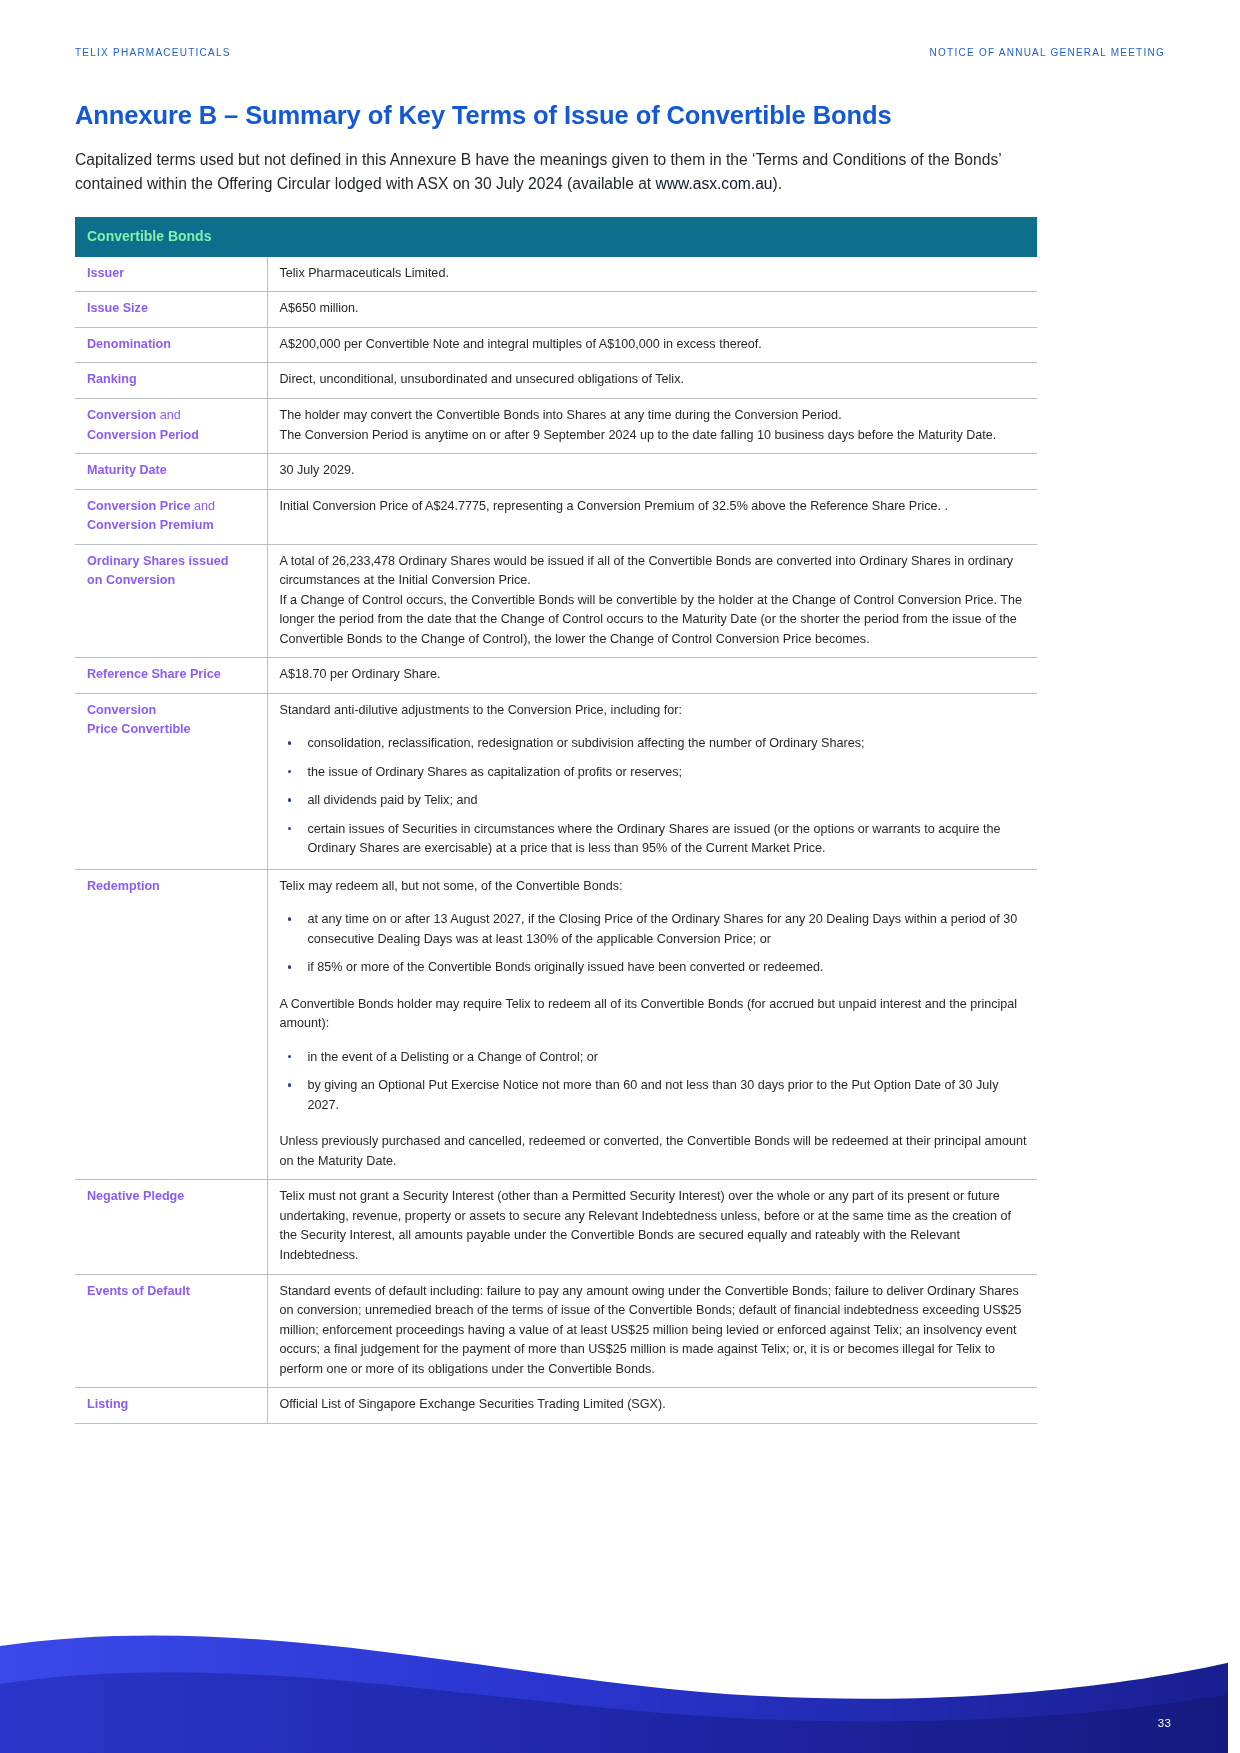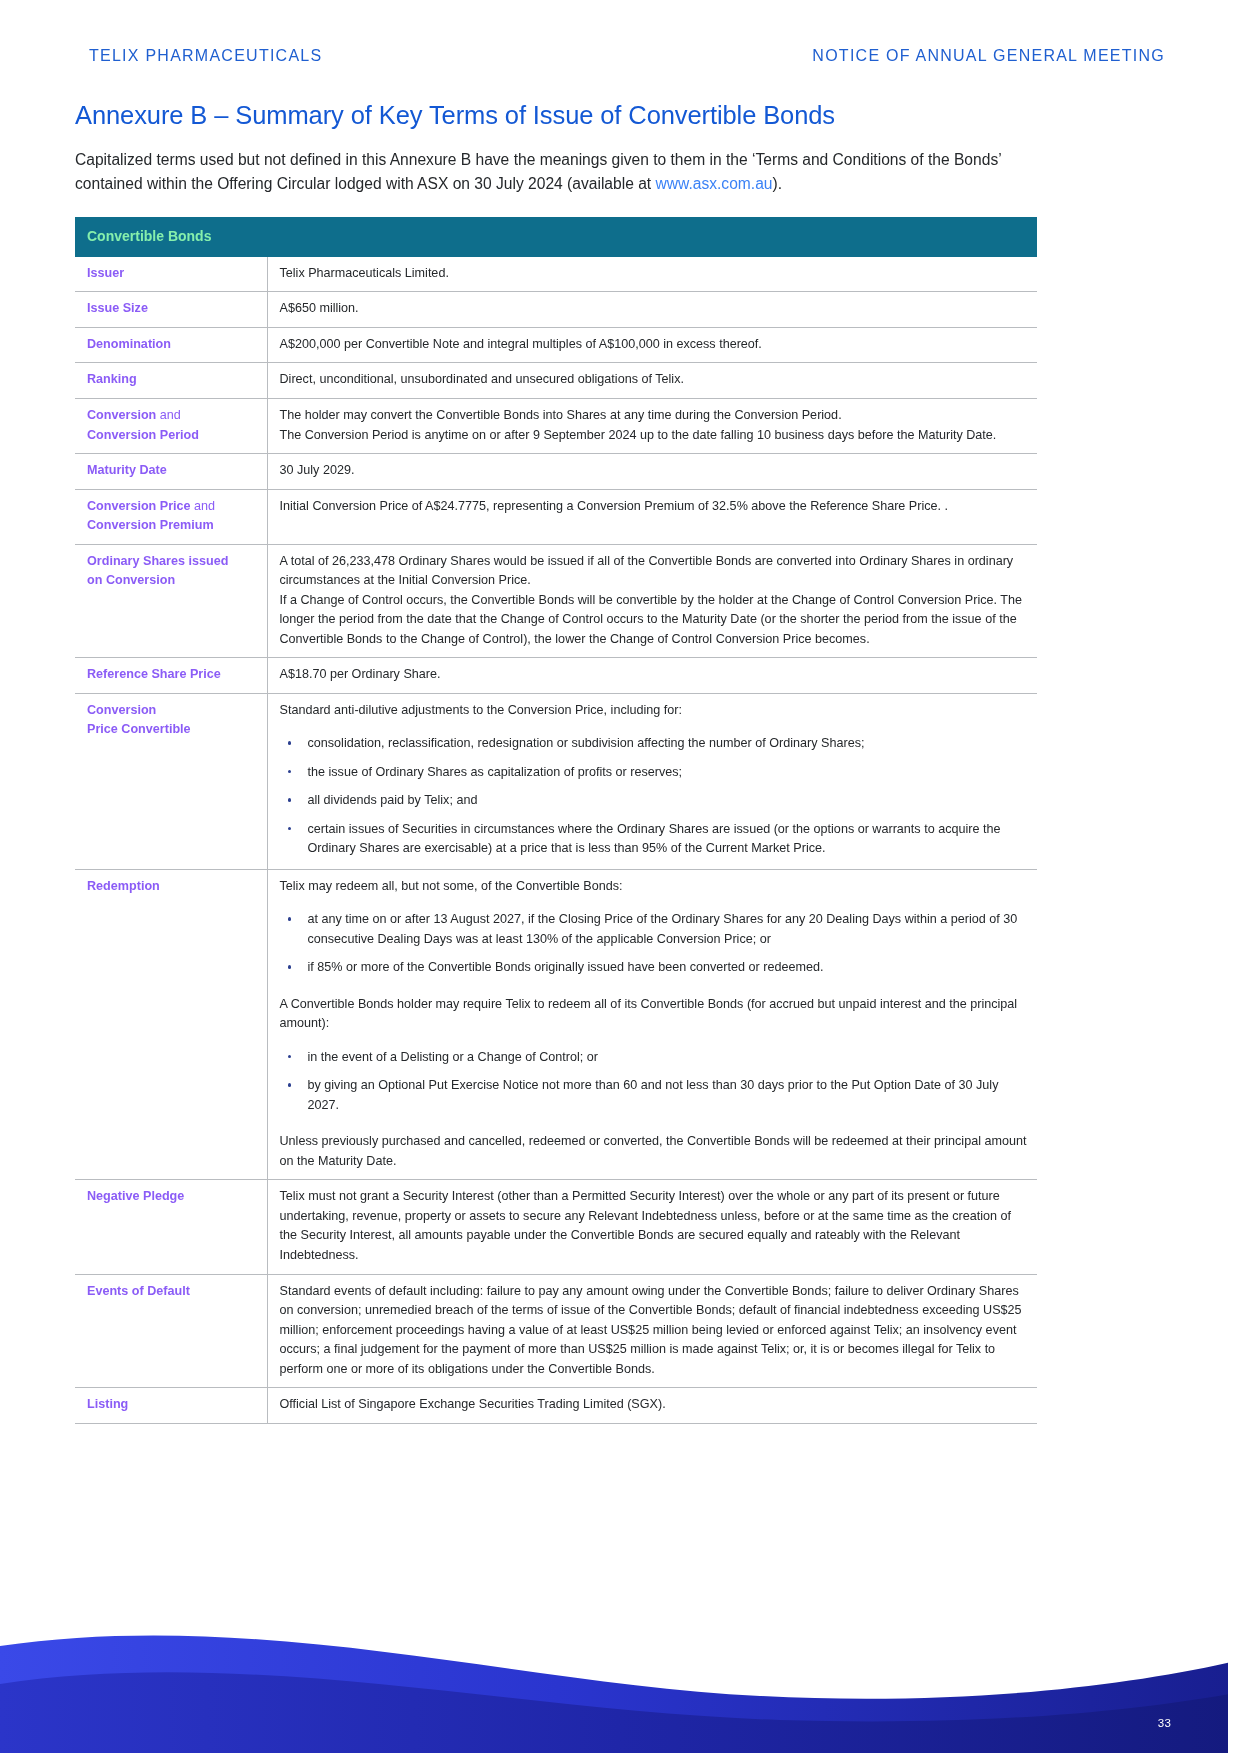--- a/index.html
+++ b/index.html
@@ -22,56 +22,56 @@
     height: 1753px;
     box-sizing: border-box;
     padding: 0;
     background: #fff;
   }
 
   
   .running-header {
     position: absolute;
     top: 47px;
-    left: 89px;
+    left: 75px;
     right: 75px;
     display: flex;
     justify-content: space-between;
     align-items: baseline;
-    font-size: 16px;
+    font-size: 10px;
     letter-spacing: 1.25px;
     color: #1f5fd0;
     font-weight: 500;
   }
   .running-header .rh-left { text-align: left; }
   .running-header .rh-right { text-align: right; }
 
   
   .content {
     position: absolute;
     top: 100px;
     left: 75px;
     width: 962px;
   }
   h1.annexure-title {
     font-size: 25.5px;
     line-height: 1.25;
-    font-weight: normal;
+    font-weight: bold;
     color: #1358d4;
     margin: 0 0 16px 0;
     letter-spacing: -0.1px;
   }
   p.intro {
     font-size: 15.6px;
     line-height: 1.52;
     margin: 0 0 22px 0;
     color: #25282b;
   }
   p.intro a.link {
-    color: #3b82f6;
+    color: #0f172a;
     text-decoration: none;
   }
 
   
   table.terms {
     width: 962px;
     border-collapse: collapse;
     table-layout: fixed;
     font-size: 12.6px;
     line-height: 1.55;

